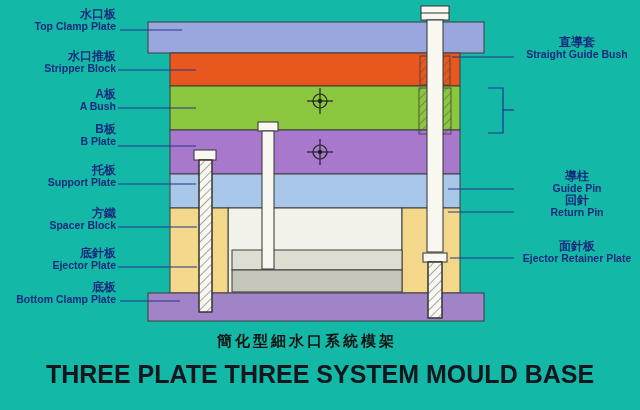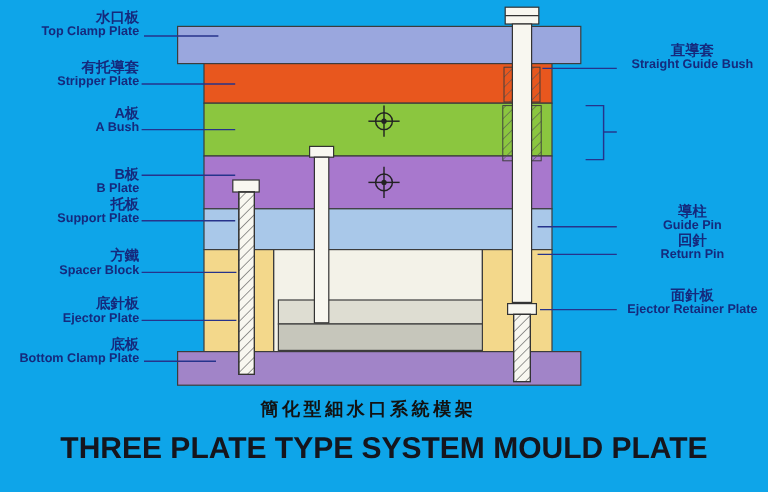--- a/index.html
+++ b/index.html
@@ -1,19 +1,19 @@
 <!DOCTYPE html>
 <html><head>
 <meta charset="utf-8">
 <style>
   html,body{margin:0;padding:0;}
   .stage{
     position:relative;
     width:640px;height:410px;
-    background:#0ea5e9;
+    background:#14b8a6;
     overflow:hidden;
     font-family:"Liberation Sans", sans-serif;
   }
   .stage svg{position:absolute;left:0;top:0;}
   .lbl{position:absolute;line-height:1.0;}
   .lbl .zh{font-size:12px;font-weight:bold;color:#152a7d;margin-bottom:1px;}
   .lbl .en{font-size:10.5px;font-weight:bold;color:#152a7d;}
   .lbl.left{left:2px;width:114px;text-align:right;}
   .lbl.right{left:516px;width:122px;text-align:center;}
   .title-zh{
@@ -116,28 +116,28 @@
       <line x1="448" y1="212" x2="514" y2="212"></line>
       <line x1="450" y1="258" x2="514" y2="258"></line>
     </g>
   </svg>
 
   <div class="lbl left" style="top:8px">
     <div class="zh">水口板</div>
     <div class="en">Top Clamp Plate</div>
   </div>
   <div class="lbl left" style="top:50px">
-    <div class="zh">有托導套</div>
-    <div class="en">Stripper Plate</div>
+    <div class="zh">水口推板</div>
+    <div class="en">Stripper Block</div>
   </div>
   <div class="lbl left" style="top:88px">
     <div class="zh">A板</div>
     <div class="en">A Bush</div>
   </div>
-  <div class="lbl left" style="top:139px">
+  <div class="lbl left" style="top:123px">
     <div class="zh">B板</div>
     <div class="en">B Plate</div>
   </div>
   <div class="lbl left" style="top:164px">
     <div class="zh">托板</div>
     <div class="en">Support Plate</div>
   </div>
   <div class="lbl left" style="top:207px">
     <div class="zh">方鐵</div>
     <div class="en">Spacer Block</div>
@@ -162,15 +162,15 @@
   <div class="lbl right" style="top:194px">
     <div class="zh">回針</div>
     <div class="en">Return Pin</div>
   </div>
   <div class="lbl right" style="top:240px">
     <div class="zh">面針板</div>
     <div class="en">Ejector Retainer Plate</div>
   </div>
 
   <div class="title-zh">簡化型細水口系統模架</div>
-  <div class="title-en">THREE PLATE TYPE SYSTEM MOULD PLATE</div>
+  <div class="title-en">THREE PLATE THREE SYSTEM MOULD BASE</div>
 
 </div>
 
 </body></html>

